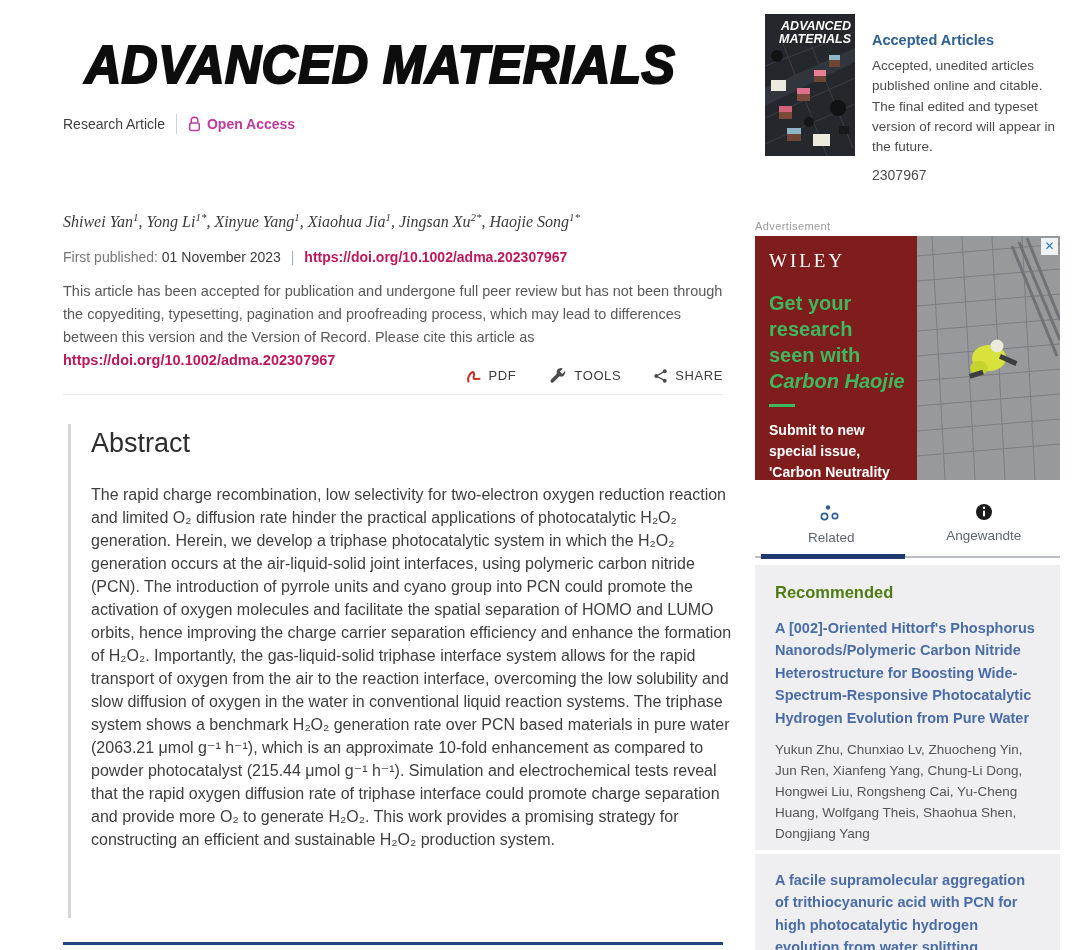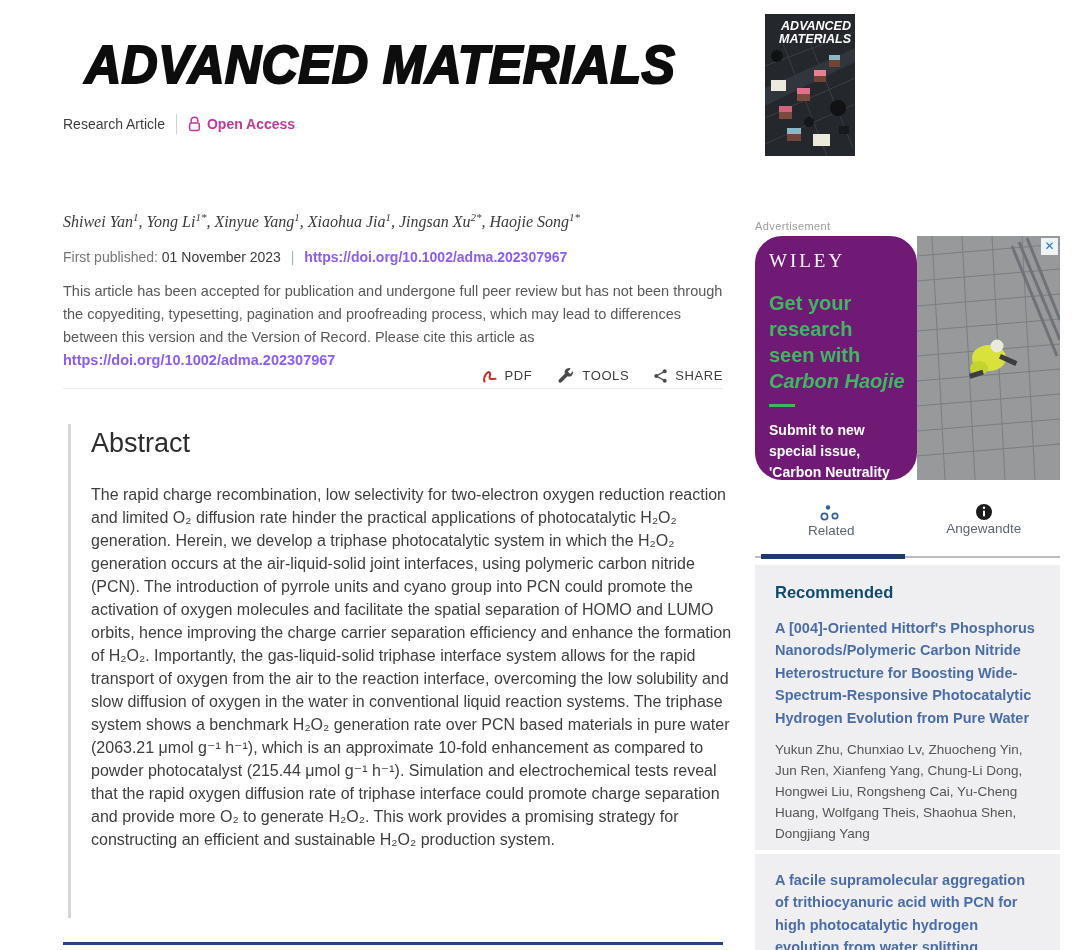--- a/index.html
+++ b/index.html
@@ -15,62 +15,62 @@
   .meta-divider { width:1px; height:20px; background:#d0d0d0; }
   .oa { display:flex; align-items:center; gap:6px; color:#c0399a; font-weight:700; }
   .title { position:absolute; left:63px; top:144px; width:648px; font-size:21px; font-weight:700;
            color:#222; line-height:1.5; }
   .authors { position:absolute; left:63px; top:211px; width:660px; font-family:"Liberation Serif","DejaVu Serif",serif;
              font-style:italic; font-size:16px; color:#3a3a3a; }
   .authors sup { font-size:11px; }
   .pub { position:absolute; left:63px; top:249px; font-size:14px; color:#767676; }
   .pub .date { color:#3c3c3c; }
   .pub .pipe { color:#9fb3c8; margin:0 6px; }
-  a.blue-link { color:#8b5cf6; font-weight:700; text-decoration:none; }
+  a.blue-link { color:#be185d; font-weight:700; text-decoration:none; }
   .note { position:absolute; left:63px; top:280px; width:662px; font-size:14.5px; line-height:1.58; color:#595959; }
   .toolbar { position:absolute; left:63px; top:366px; width:660px; display:flex; justify-content:flex-end;
-             gap:24px; align-items:center; padding-bottom:3px; border-bottom:1px solid #eaeaea; }
+             gap:32px; align-items:center; padding-bottom:9px; border-bottom:1px solid #eaeaea; }
   .tool { display:flex; align-items:center; gap:7px; font-size:13px; color:#3d3d3d; letter-spacing:.6px; cursor:pointer; }
 
   .abstract { position:absolute; left:68px; top:424px; width:658px; border-left:3px solid #d6d6d6;
               padding:4px 0 0 20px; min-height:494px; }
   .abstract h2 { font-size:27px; font-weight:500; color:#2d2d2d; margin-bottom:24px; }
   .abstract p.body { font-size:16px; line-height:23px; color:#3e3e3e; width:650px; }
   .abstract p.copyright { margin-top:24px; font-size:16px; color:#3e3e3e; }
   .bottom-rule { position:absolute; left:63px; top:942px; width:660px; height:3px; background:#24457c; }
 
   
   .cover { position:absolute; left:765px; top:14px; width:90px; height:142px; cursor:pointer; }
   .accepted { position:absolute; left:872px; top:32px; width:196px; }
   .accepted .acc-title { font-size:14.5px; font-weight:700; color:#2e6093; cursor:pointer; }
   .accepted .acc-desc { margin-top:8px; font-size:13.5px; line-height:1.5; color:#4c4c4c; }
   .accepted .acc-num { margin-top:10px; font-size:14px; color:#4c4c4c; }
 
   .ad-label { position:absolute; left:755px; top:220px; font-size:11px; color:#9b9b9b; letter-spacing:.4px; }
   .ad { position:absolute; left:755px; top:236px; width:305px; height:244px; display:flex; cursor:pointer; }
-  .ad-green { width:162px; background:#701a75; padding:14px 12px 0 14px;border-radius:27px; }
+  .ad-green { width:162px; background:#7f1d1d; padding:14px 12px 0 14px; }
   .wiley { font-family:"Liberation Serif","DejaVu Serif",serif; font-size:19px; letter-spacing:3px; color:#fff; }
   .ad-headline { margin-top:18px; width:125px; color:#3eb85f; font-weight:700; font-size:20px; line-height:1.3; }
   .ad-journal { color:#3eb85f; font-weight:700; font-style:italic; font-size:20px; margin-top:2px; }
   .ad-dash { width:26px; height:3px; background:#3eb85f; margin:11px 0 13px; }
   .ad-body { color:#fff; font-weight:700; font-size:14px; line-height:1.5; }
   .ad-photo { position:relative; flex:1; }
   .ad-close { position:absolute; top:2px; right:2px; width:17px; height:17px; background:#eef3f8;
               color:#2879c0; font-size:12px; font-weight:700; text-align:center; line-height:17px; cursor:pointer; }
 
   .tabs { position:absolute; left:755px; top:497px; width:305px; height:61px; display:flex;
           border-bottom:2px solid #babec4; }
-  .tab { width:50%; display:flex; flex-direction:column; align-items:center; gap:0; padding-top:6px;
+  .tab { width:50%; display:flex; flex-direction:column; align-items:center; gap:7px; padding-top:6px;
          font-size:13.5px; color:#5f6670; cursor:pointer; }
   .active-bar { position:absolute; left:6px; bottom:-3px; width:144px; height:5px; background:#1e3a6e; }
 
   .rec-card { position:absolute; left:755px; width:305px; background:#efeff1; padding:18px 18px 10px 20px; }
   .rec-card.one { top:565px; height:285px; }
   .rec-card.two { top:854px; height:96px; padding-top:15px; }
-  .rec-heading { font-size:16.5px; font-weight:700; color:#0c4a6e; }
+  .rec-heading { font-size:16.5px; font-weight:700; color:#4d7c0f; }
   .rec-title { color:#4a6da8; font-weight:700; font-size:14.5px; line-height:1.55; margin-top:15px; cursor:pointer; }
   .rec-card.two .rec-title { margin-top:0; }
   .rec-authors { color:#555; font-size:13.5px; line-height:1.55; margin-top:11px; }
   .rec-journal { color:#3060a8; font-weight:700; font-size:14px; margin-top:13px; cursor:pointer; }
 
   .icon { display:inline-flex; }
 </style>
 </head>
 <body>
 
@@ -176,20 +176,25 @@
       <rect x="48" y="120" width="17" height="12" fill="#ece9dd"></rect>
       <rect x="74" y="112" width="10" height="8" fill="#17191c"></rect>
       <circle cx="73" cy="94" r="8" fill="#101214"></circle>
       <circle cx="12" cy="42" r="6" fill="#101214"></circle>
       <circle cx="44" cy="108" r="5" fill="#14161a"></circle>
       <text x="86" y="16" text-anchor="end" fill="#ffffff" font-family="Liberation Sans, DejaVu Sans, sans-serif" font-style="italic" font-weight="700" font-size="12.5">ADVANCED</text>
       <text x="86" y="29" text-anchor="end" fill="#ffffff" font-family="Liberation Sans, DejaVu Sans, sans-serif" font-style="italic" font-weight="700" font-size="12.5">MATERIALS</text>
     </svg>
   </div>
 
+  <div class="accepted">
+    <div class="acc-title">Accepted Articles</div>
+    <div class="acc-desc">Accepted, unedited articles published online and citable. The final edited and typeset version of record will appear in the future.</div>
+    <div class="acc-num">2307967</div>
+  </div>
 
   <div class="ad-label">Advertisement</div>
 
   <div class="ad">
     <div class="ad-green">
       <div class="wiley">WILEY</div>
       <div class="ad-headline">Get your research seen with</div>
       <div class="ad-journal">Carbon Haojie</div>
       <div class="ad-dash"></div>
       <div class="ad-body">Submit to new special issue, 'Carbon Neutrality of Energy and Steel'</div>
@@ -248,21 +253,21 @@
           <circle cx="9" cy="4.8" r="1.2" fill="#fff"></circle>
         </svg>
       </span>
       <span>Angewandte</span>
     </div>
     <div class="active-bar"></div>
   </div>
 
   <div class="rec-card one">
     <div class="rec-heading">Recommended</div>
-    <div class="rec-title">A [004]-Oriented Hittorf's Phosphorus Nanorods/Polymeric Carbon Nitride Heterostructure for Boosting Wide-Spectrum-Responsive Photocatalytic Hydrogen Evolution from Pure Water</div>
+    <div class="rec-title">A [002]-Oriented Hittorf's Phosphorus Nanorods/Polymeric Carbon Nitride Heterostructure for Boosting Wide-Spectrum-Responsive Photocatalytic Hydrogen Evolution from Pure Water</div>
     <div class="rec-authors">Yukun Zhu, Chunxiao Lv, Zhuocheng Yin, Jun Ren, Xianfeng Yang, Chung-Li Dong, Hongwei Liu, Rongsheng Cai, Yu-Cheng Huang, Wolfgang Theis, Shaohua Shen, Dongjiang Yang</div>
     <div class="rec-journal">Angewandte Chemie International Edition</div>
   </div>
 
   <div class="rec-card two">
     <div class="rec-title">A facile supramolecular aggregation of trithiocyanuric acid with PCN for high photocatalytic hydrogen evolution from water splitting</div>
   </div>
 
 </div>
 

